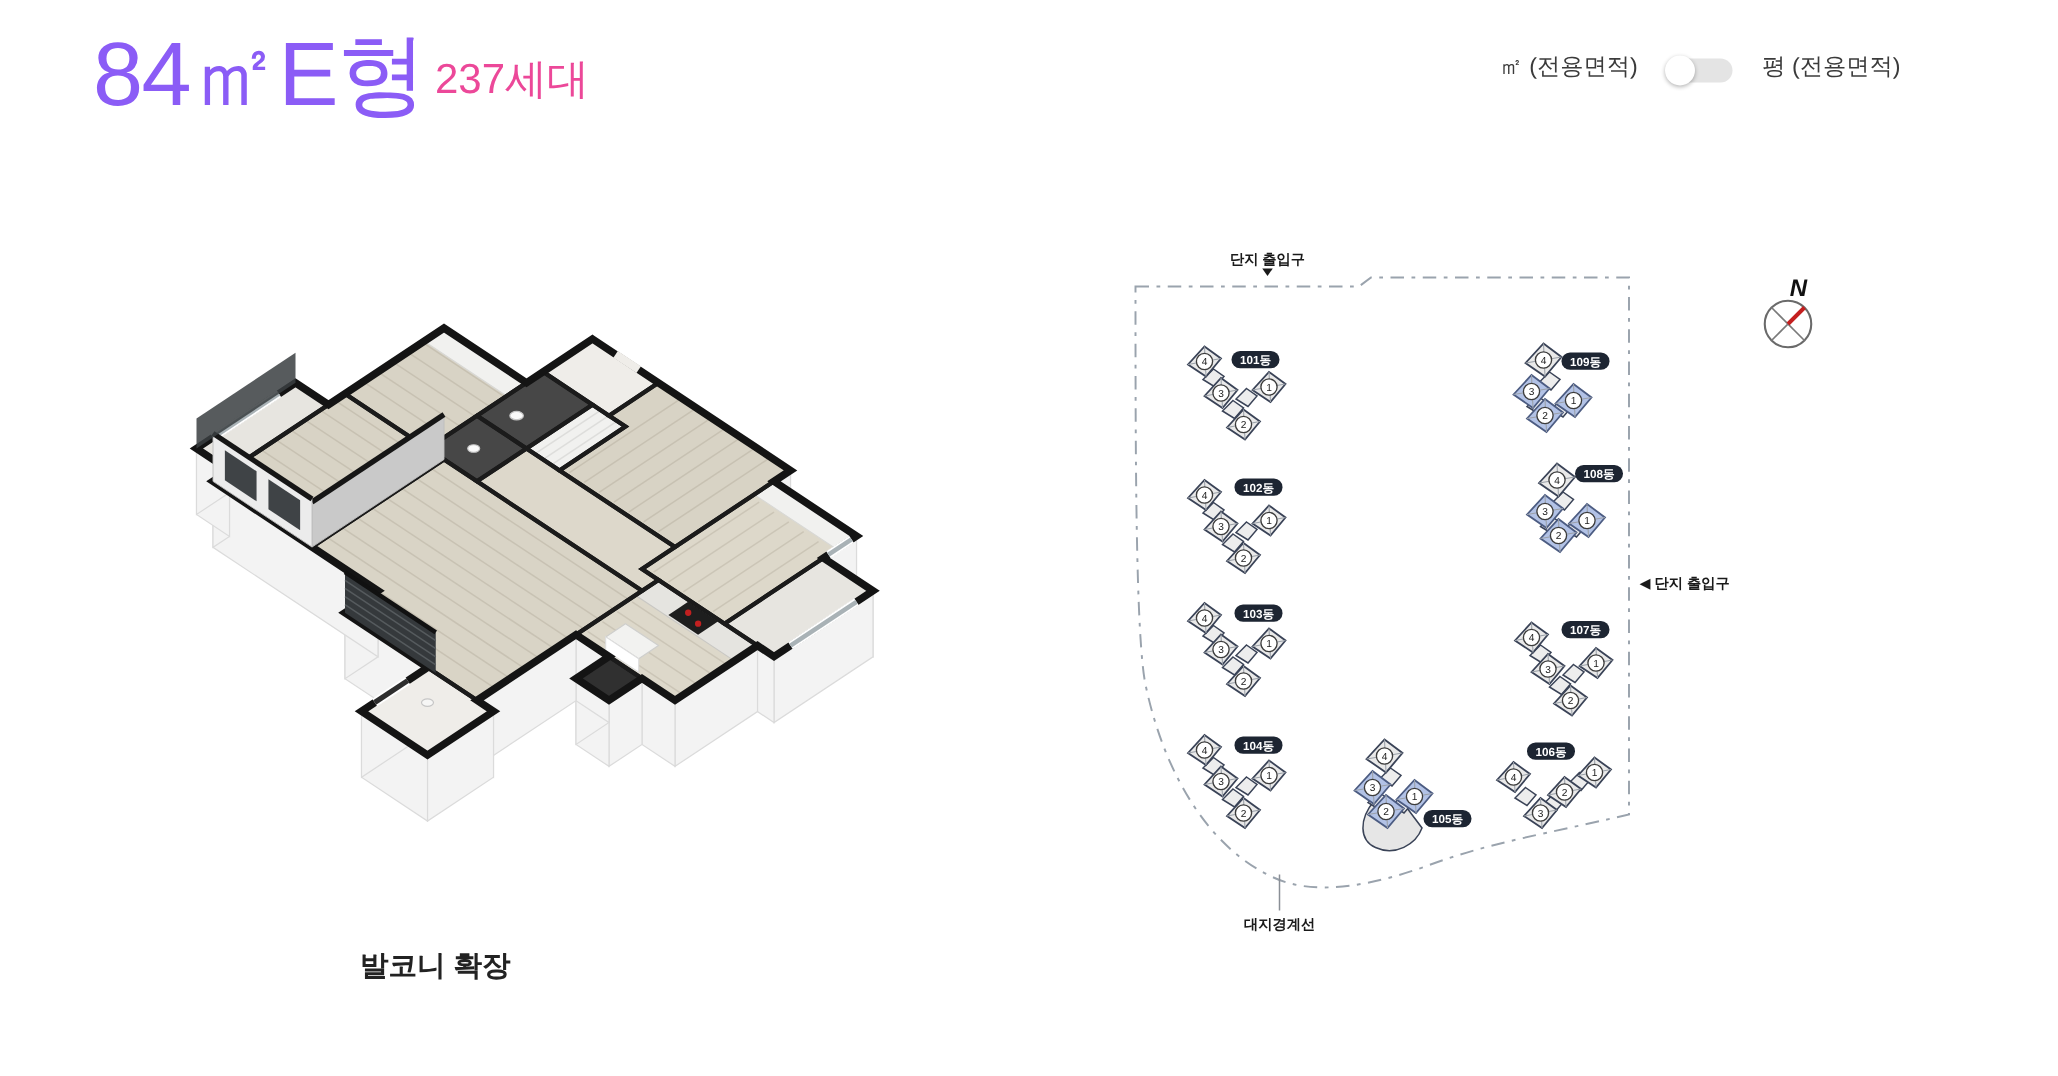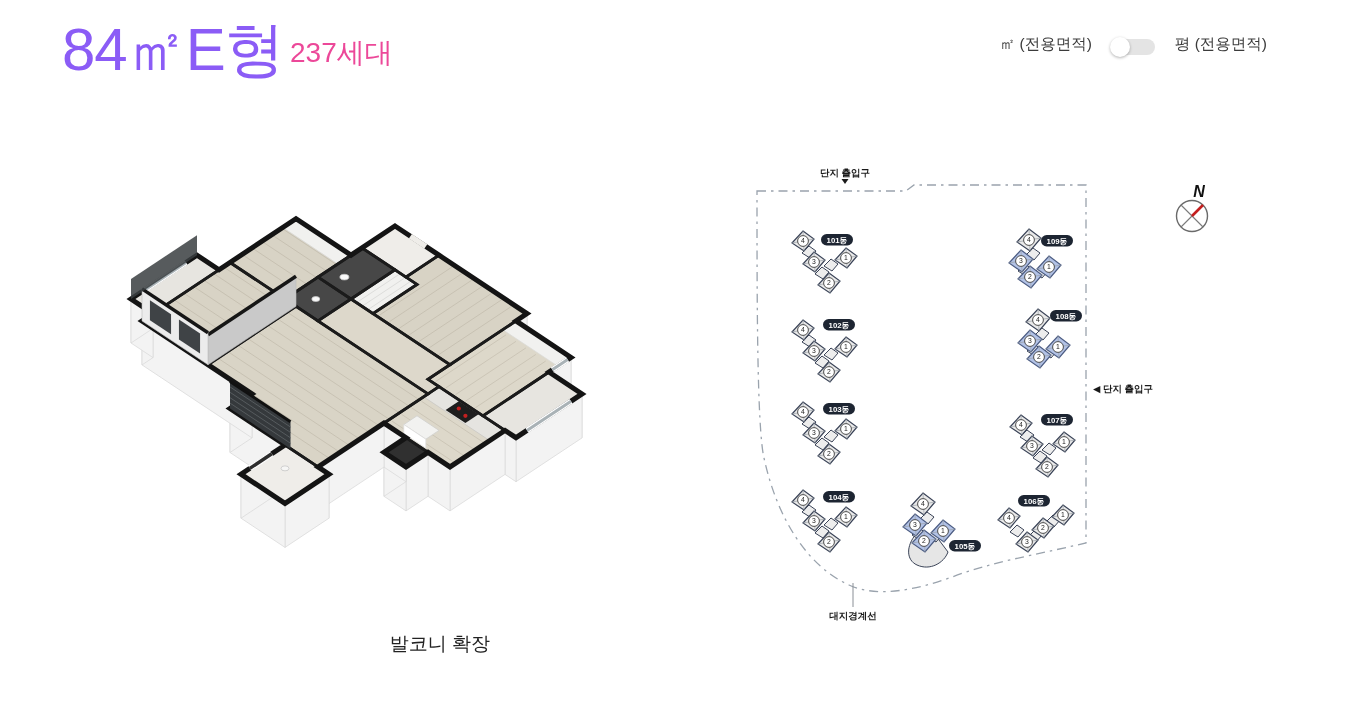--- a/index.html
+++ b/index.html
@@ -25,22 +25,22 @@
   }
   .switch{
     width:43px;height:16px;border-radius:9px;background:#e4e4e4;
     position:relative;cursor:pointer;flex:0 0 auto;
   }
   .switch .knob{
     position:absolute;left:-2px;top:-2px;width:20px;height:20px;border-radius:50%;
     background:#ffffff;box-shadow:0 1px 3px rgba(0,0,0,.3);
   }
   .floor-caption{
-    position:absolute;left:240px;top:631px;width:250px;text-align:right;
-    font-size:19px;color:#222222;
+    position:absolute;left:240px;top:631px;width:250px;text-align:left;
+    font-size:19px;color:#222222;font-weight:bold;
   }
   svg{position:absolute;}
   #floorplan-canvas{left:110px;top:208px;}
   #sitemap-canvas{left:730px;top:148px;}
   svg text{font-family:"Liberation Sans","DejaVu Sans",sans-serif;}
 </style>
 </head>
 <body>
 
 <div class="header">

